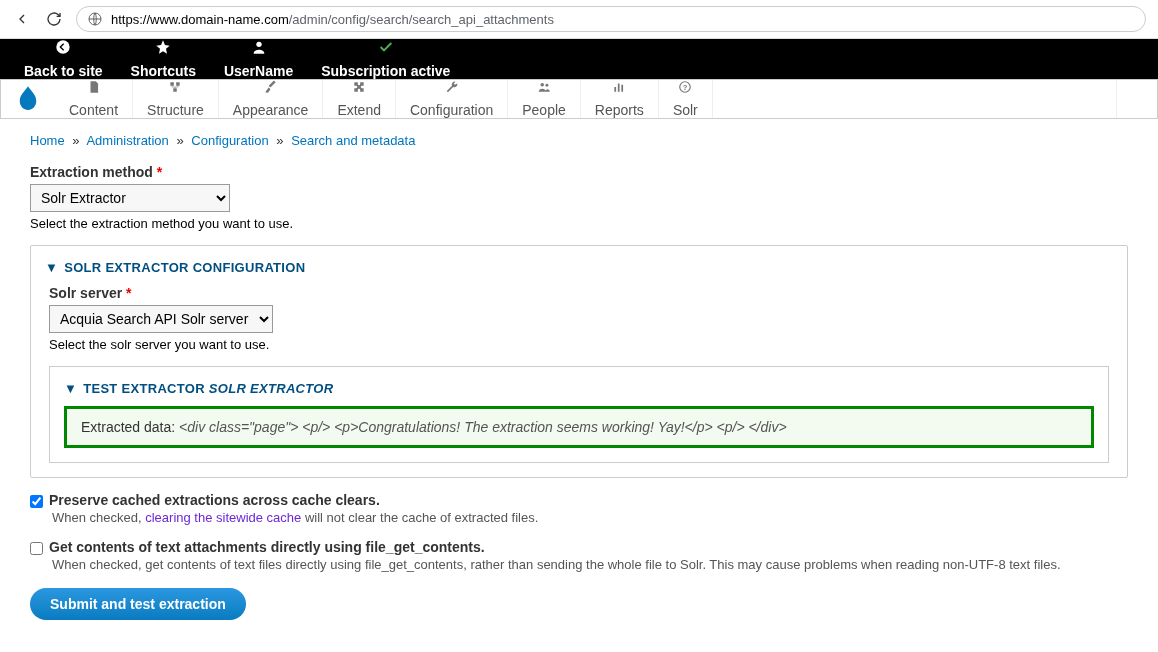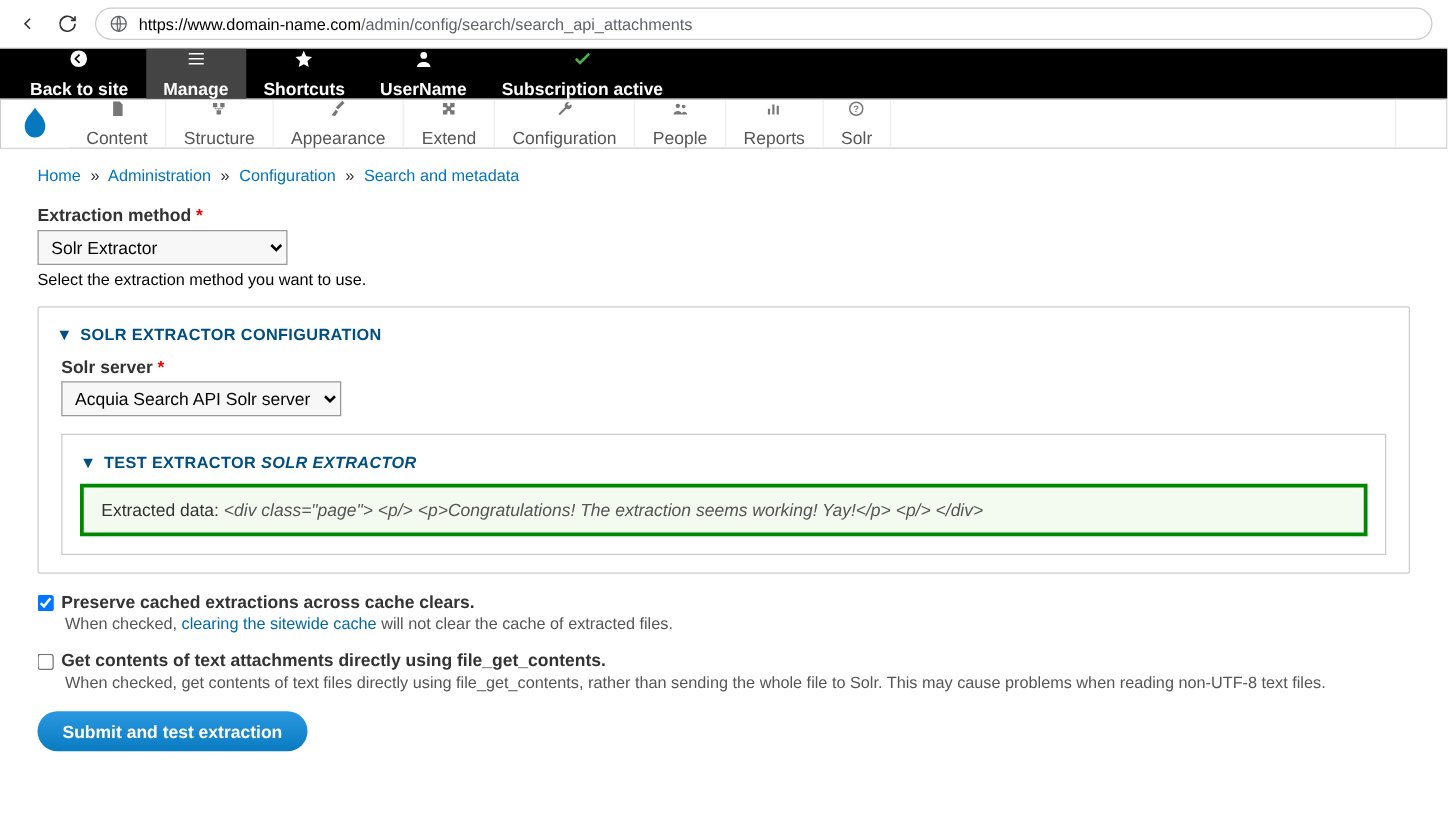--- a/index.html
+++ b/index.html
@@ -41,21 +41,21 @@
 .fieldset2 { border: 1px solid #ccc; margin-top: 14px; padding: 14px; }
 .fieldset2 .fieldset-legend span.ital { font-style: italic; font-weight: bold; }
 
 .status-box { border: 3px solid #008800; background: #f3faef; padding: 10px 14px; margin-top: 10px; font-size: 14px; }
 .status-box .tag { font-style: italic; color: #555; }
 
 .checkbox-row { display: flex; align-items: flex-start; gap: 6px; margin-top: 14px; }
 .checkbox-row input { margin-top: 3px; }
 .checkbox-row .lbl { font-weight: bold; font-size: 14px; }
 .checkbox-desc { margin-left: 22px; color: #555; font-size: 13px; margin-top: 2px; }
-.checkbox-desc a { color: #0369a1; text-decoration: none; }
+.checkbox-desc a { color: #6d28d9; text-decoration: none; }
 
 .submit-btn { margin-top: 16px; background: linear-gradient(#2a98e0,#0a7bc1); color: #fff; border: none; padding: 8px 20px; border-radius: 18px; font-size: 14px; font-weight: bold; cursor: pointer; }
 </style>
 </head>
 <body>
 
 <div class="browser-bar">
   <div class="browser-btn">
     <svg width="16" height="16" viewBox="0 0 24 24" fill="none" stroke="#333" stroke-width="2">
         <path d="M15 18l-6-6 6-6"></path>
@@ -76,26 +76,20 @@
   </div>
 </div>
 
 <div class="top-toolbar">
   <div class="tb-item">
     <svg width="16" height="16" viewBox="0 0 24 24">
         <circle cx="12" cy="12" r="10" fill="#fff"></circle>
         <path d="M13 7l-5 5 5 5" stroke="#000" stroke-width="2" fill="none"></path>
       </svg>
     <span>Back to site</span>
-  </div>
-  <div class="tb-item active">
-    <svg width="16" height="16" viewBox="0 0 24 24">
-        <path d="M3 6h18M3 12h18M3 18h18" stroke="#fff" stroke-width="2"></path>
-      </svg>
-    <span>Manage</span>
   </div>
   <div class="tb-item">
     <svg width="16" height="16" viewBox="0 0 24 24">
         <path d="M12 2l2.9 6.9L22 10l-5.5 4.8L18 22l-6-3.5L6 22l1.5-7.2L2 10l7.1-1.1z"></path>
       </svg>
     <span>Shortcuts</span>
   </div>
   <div class="tb-item">
     <svg width="16" height="16" viewBox="0 0 24 24">
         <circle cx="12" cy="8" r="4"></circle>
@@ -201,20 +195,21 @@
     <div class="fieldset-legend">
       <span class="arrow">▼</span>
       <span>SOLR EXTRACTOR CONFIGURATION</span>
     </div>
     <div class="inner">
       <div class="form-item">
         <label><span>Solr server</span> <span class="required">*</span></label><br>
         <select>
           <option>Acquia Search API Solr server</option>
         </select>
+        <div class="description">Select the solr server you want to use.</div>
       </div>
 
       <div class="fieldset2">
         <div class="fieldset-legend">
           <span class="arrow">▼</span>
           <span><span>TEST EXTRACTOR </span><span class="ital">SOLR EXTRACTOR</span></span>
         </div>
         <div class="status-box">
           <span>Extracted data: </span>
           <span class="tag">&lt;div class="page"&gt; &lt;p/&gt; &lt;p&gt;Congratulations! The extraction seems working! Yay!&lt;/p&gt; &lt;p/&gt; &lt;/div&gt;</span>

